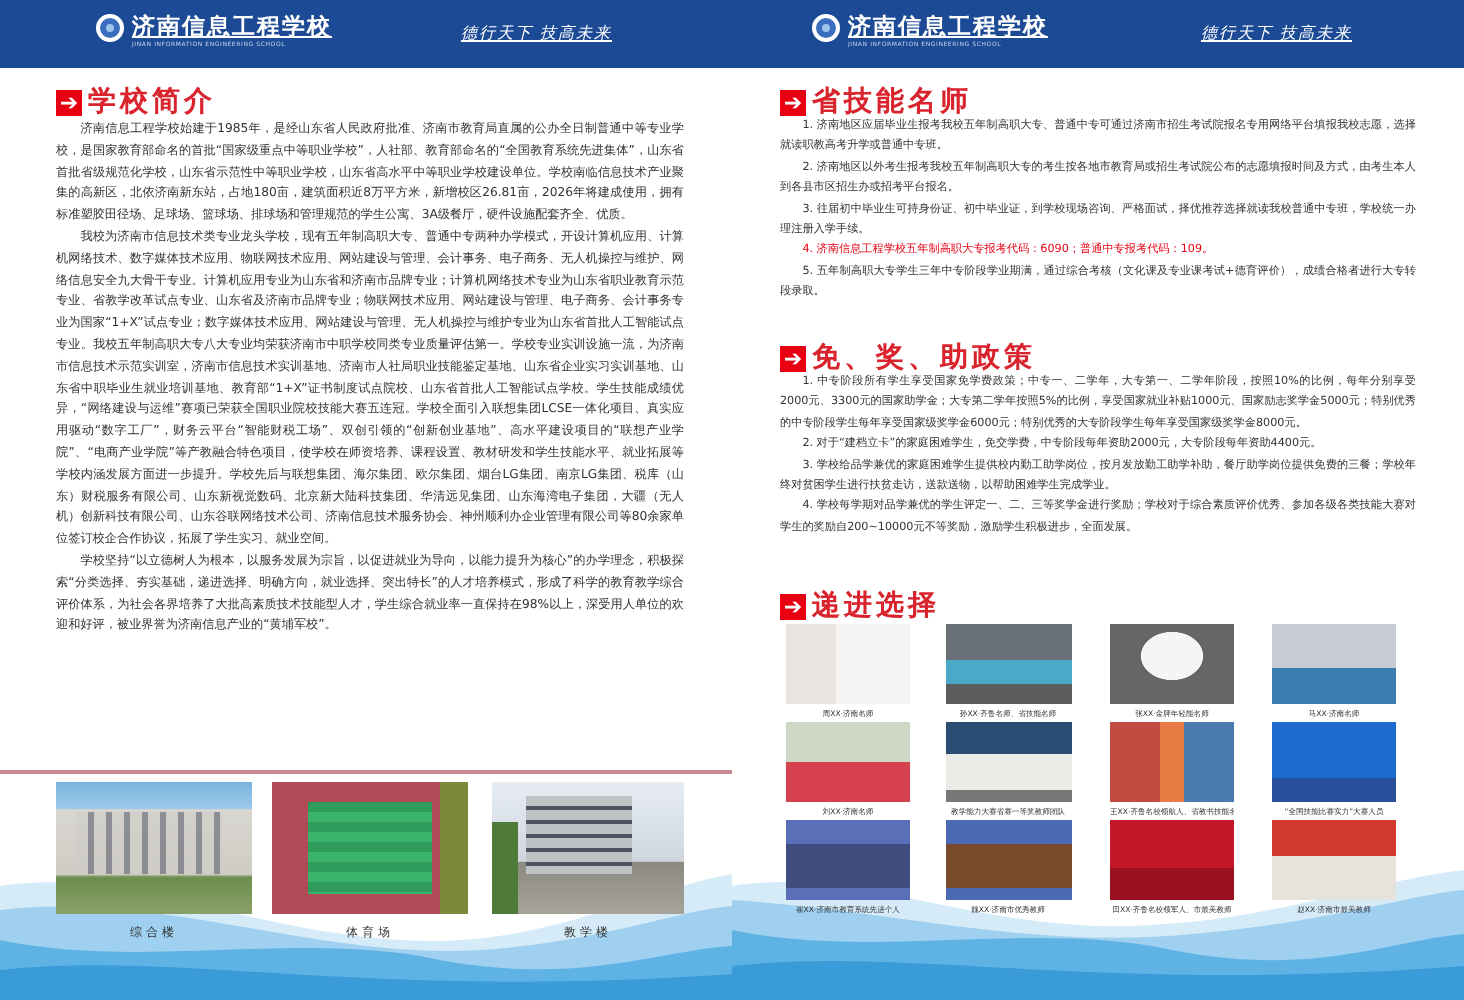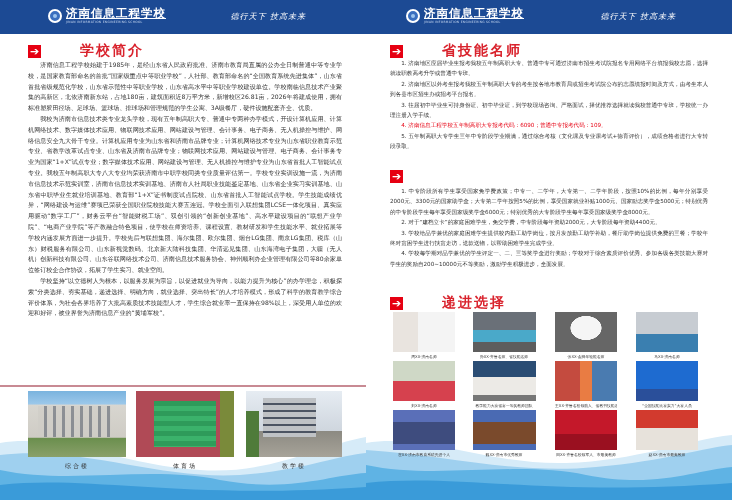--- a/index.html
+++ b/index.html
@@ -2,32 +2,32 @@
 <html><head>
 <meta charset="utf-8">
 <style>
   * { box-sizing: border-box; margin: 0; padding: 0; }
   html, body { width: 732px; height: 500px; overflow: hidden; background: #fff; }
   body { font-family: "DejaVu Sans", "Liberation Sans", sans-serif; color: #333; position: relative; }
   .page { position: absolute; top: 0; width: 366px; height: 500px; overflow: hidden; background: #fff; }
   .page.left { left: 0; }
   .page.right { left: 366px; }
   .header { position: absolute; top: 0; left: 0; width: 366px; height: 34px; background: #1c4a94; }
-  .logo { position: absolute; left: 48px; top: 7px; display: flex; align-items: center; }
+  .logo { position: absolute; left: 48px; top: 7px; display: flex; }
   .page.right .logo { left: 40px; }
   .logo-circle { width: 14px; height: 14px; border-radius: 50%; border: 2px solid #fff; background: #3a6fbf; position: relative; }
   .logo-circle::after { content: ""; position: absolute; left: 3px; top: 3px; width: 4px; height: 4px; border-radius: 50%; background: #9cc4ee; }
   .logo-text { margin-left: 4px; display: flex; flex-direction: column; }
   .logo-cn { color: #fff; font-size: 11.5px; font-weight: bold; letter-spacing: 1px; line-height: 12px; text-decoration: underline; }
   .logo-en { color: #c9d9f2; font-size: 3px; letter-spacing: 0.3px; line-height: 4px; margin-top: 1px; }
-  .motto { position: absolute; right: 60px; top: 11px; color: #fff; font-family: "DejaVu Serif", serif; font-style: italic; font-size: 8px; letter-spacing: 1px; }
+  .motto { position: absolute; right: 60px; top: 11px; color: #fff; font-family: "DejaVu Serif", serif; font-style: italic; font-size: 8px; letter-spacing: 1px; text-decoration: underline; }
   .page.right .motto { right: 56px; }
   .section-title { position: absolute; display: flex; align-items: center; }
   .arrow-box { width: 13px; height: 13px; background: #e60012; color: #fff; font-size: 11px; line-height: 13px; text-align: center; font-weight: bold; margin-right: 3px; }
-  .title-text { color: #d9232d; font-size: 14px; letter-spacing: 2px; font-weight: bold; margin-left: 36px; }
+  .title-text { color: #d9232d; font-size: 14px; letter-spacing: 2px; font-weight: bold; }
   .para { position: absolute; font-size: 6.1px; line-height: 10.8px; color: #333; text-align: justify; }
   .para p { text-indent: 2em; }
   .para p.red { color: #e60012; }
   .divider { position: absolute; left: 0; width: 366px; height: 2px; background: #c88a93; }
   .photo { position: absolute; overflow: hidden; }
   .caption { position: absolute; font-size: 6px; color: #333; text-align: center; letter-spacing: 2px; z-index: 3; }
   .waves { position: absolute; left: 0; bottom: 0; width: 366px; height: 75px; z-index: 1; }
   .bldg1 { background: linear-gradient(180deg, #7ab3de 0%, #9cc8ea 20%, #d8d6d0 21%, #cfccc5 70%, #6b8f4e 72%, #8aa06a 100%); }
   .bldg1::before { content: ""; position: absolute; left: 10%; top: 22%; width: 75%; height: 48%; background: repeating-linear-gradient(90deg, #cfcdc7 0 6px, #5b6370 6px 9px), #ccc; opacity: 0.6; }
   .field { background: #b04a56; }
@@ -101,20 +101,21 @@
   <div class="para" style="left:24px; top:58px; width:318px; font-size:5.6px; line-height:10.4px;">
     <p>1. 济南地区应届毕业生报考我校五年制高职大专、普通中专可通过济南市招生考试院报名专用网络平台填报我校志愿，选择就读职教高考升学或普通中专班。</p>
     <p>2. 济南地区以外考生报考我校五年制高职大专的考生按各地市教育局或招生考试院公布的志愿填报时间及方式，由考生本人到各县市区招生办或招考平台报名。</p>
     <p>3. 往届初中毕业生可持身份证、初中毕业证，到学校现场咨询、严格面试，择优推荐选择就读我校普通中专班，学校统一办理注册入学手续。</p>
     <p class="red">4. 济南信息工程学校五年制高职大专报考代码：6090；普通中专报考代码：109。</p>
     <p>5. 五年制高职大专学生三年中专阶段学业期满，通过综合考核（文化课及专业课考试+德育评价），成绩合格者进行大专转段录取。</p>
   </div>
 
   <div class="section-title" style="left:24px; top:170px;">
     <span class="arrow-box">➔</span>
+    <span class="title-text">免、奖、助政策</span>
   </div>
   <div class="para" style="left:24px; top:186px; width:318px; font-size:5.6px; line-height:10.4px;">
     <p>1. 中专阶段所有学生享受国家免学费政策；中专一、二学年，大专第一、二学年阶段，按照10%的比例，每年分别享受2000元、3300元的国家助学金；大专第二学年按照5%的比例，享受国家就业补贴1000元、国家励志奖学金5000元；特别优秀的中专阶段学生每年享受国家级奖学金6000元；特别优秀的大专阶段学生每年享受国家级奖学金8000元。</p>
     <p>2. 对于“建档立卡”的家庭困难学生，免交学费，中专阶段每年资助2000元，大专阶段每年资助4400元。</p>
     <p>3. 学校给品学兼优的家庭困难学生提供校内勤工助学岗位，按月发放勤工助学补助，餐厅助学岗位提供免费的三餐；学校年终对贫困学生进行扶贫走访，送款送物，以帮助困难学生完成学业。</p>
     <p>4. 学校每学期对品学兼优的学生评定一、二、三等奖学金进行奖励；学校对于综合素质评价优秀、参加各级各类技能大赛对学生的奖励自200~10000元不等奖励，激励学生积极进步，全面发展。</p>
   </div>
 
   <div class="section-title" style="left:24px; top:294px;">
     <span class="arrow-box">➔</span>

